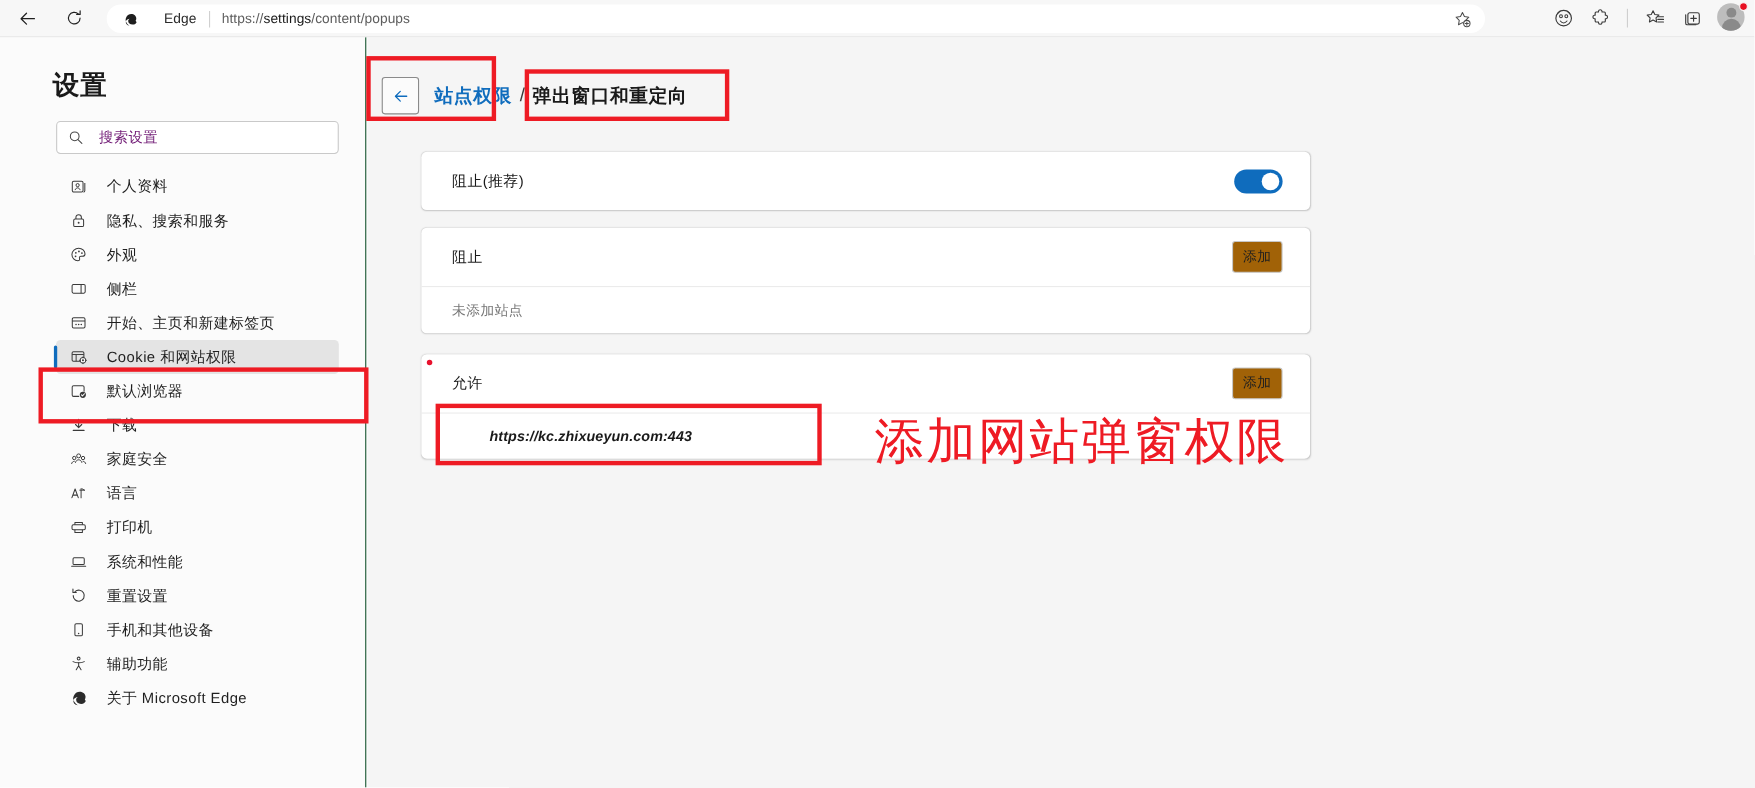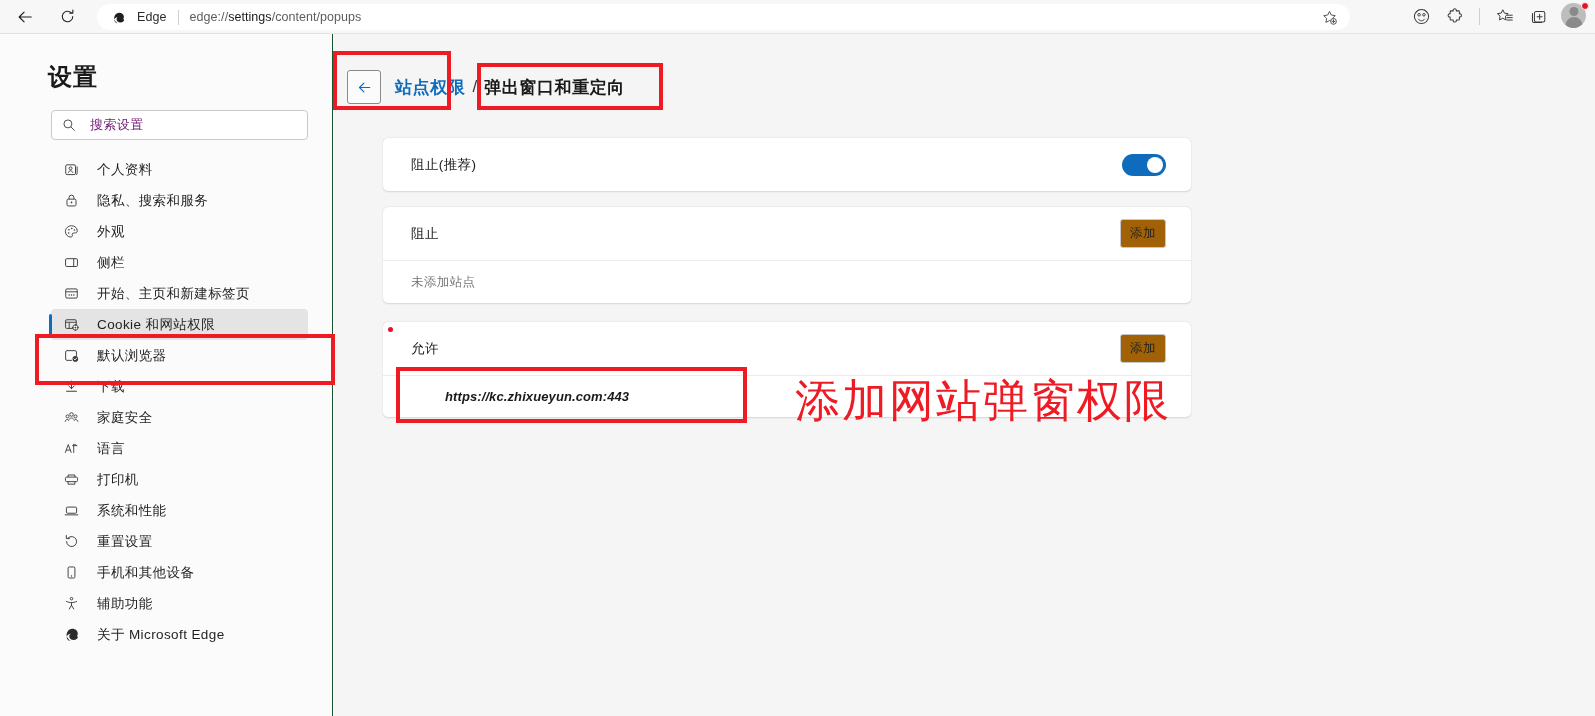--- a/index.html
+++ b/index.html
@@ -27,21 +27,21 @@
     border-radius: 5px; cursor: pointer;
   }
   .nav-btn svg { display: block; }
   .omnibox {
     position: absolute; left: 97px; top: 4px;
     width: 1253px; height: 26px;
     background: #ffffff; border-radius: 13px;
     display: flex; align-items: center;
     padding: 0 12px 0 14px;
   }
-  .omni-brand { display: flex; align-items: center; gap: 11px; }
+  .omni-brand { display: flex; align-items: center; gap: 23px; }
   .omni-brand-label {
     font-size: 12.5px; color: #2b2b2b; letter-spacing: .1px;
   }
   .omni-divider {
     width: 1px; height: 15px; background: #d0d0d0; margin: 0 11px;
   }
   .omni-url {
     flex: 1; font-size: 12.5px; color: #5d5d5d; letter-spacing: .05px;
     white-space: nowrap; overflow: hidden;
   }
@@ -206,21 +206,21 @@
 
     <div class="omnibox">
       <div class="omni-brand">
         <svg width="15" height="15" viewBox="0 0 20 20">
           <path d="M17.6 13.5c-.6 1.3-2.1 3-5 3-3 0-5.2-1.9-5.2-4.3 0-1.4.8-2.4 1.7-2.9-1.9.2-3.7 1.2-4.6 3.1C3.7 8.8 5.9 3.6 11 3.6c3.6 0 6.2 2.5 6.2 5.4 0 1.1-.3 2-.8 2.8z" fill="#1f1f1f"></path>
           <path d="M4.5 12.4c-.4 3 1.6 5.3 4.4 5.3-2.4-1.3-3.4-3.2-4.4-5.3z" fill="#1f1f1f"></path>
         </svg>
         <span class="omni-brand-label">Edge</span>
       </div>
       <div class="omni-divider"></div>
-      <div class="omni-url"><span>edge://</span><b>settings</b><span>/content/popups</span></div>
+      <div class="omni-url"><span>https://</span><b>settings</b><span>/content/popups</span></div>
       <div class="omni-fav">
         <svg width="17" height="17" viewBox="0 0 20 20">
           <path d="M10 2.8l2.1 4.3 4.7.7-3.4 3.3.8 4.7L10 13.6l-4.2 2.2.8-4.7L3.2 7.8l4.7-.7z" stroke="#4a4a4a" stroke-width="1.1" fill="none" stroke-linejoin="round"></path>
           <circle cx="14.7" cy="14.6" r="3.4" fill="#fff" stroke="#4a4a4a" stroke-width="1.1"></circle>
           <path d="M14.7 12.9v3.4M13 14.6h3.4" stroke="#4a4a4a" stroke-width="1.1" stroke-linecap="round"></path>
         </svg>
       </div>
     </div>
 
     <div class="tb-icons">

